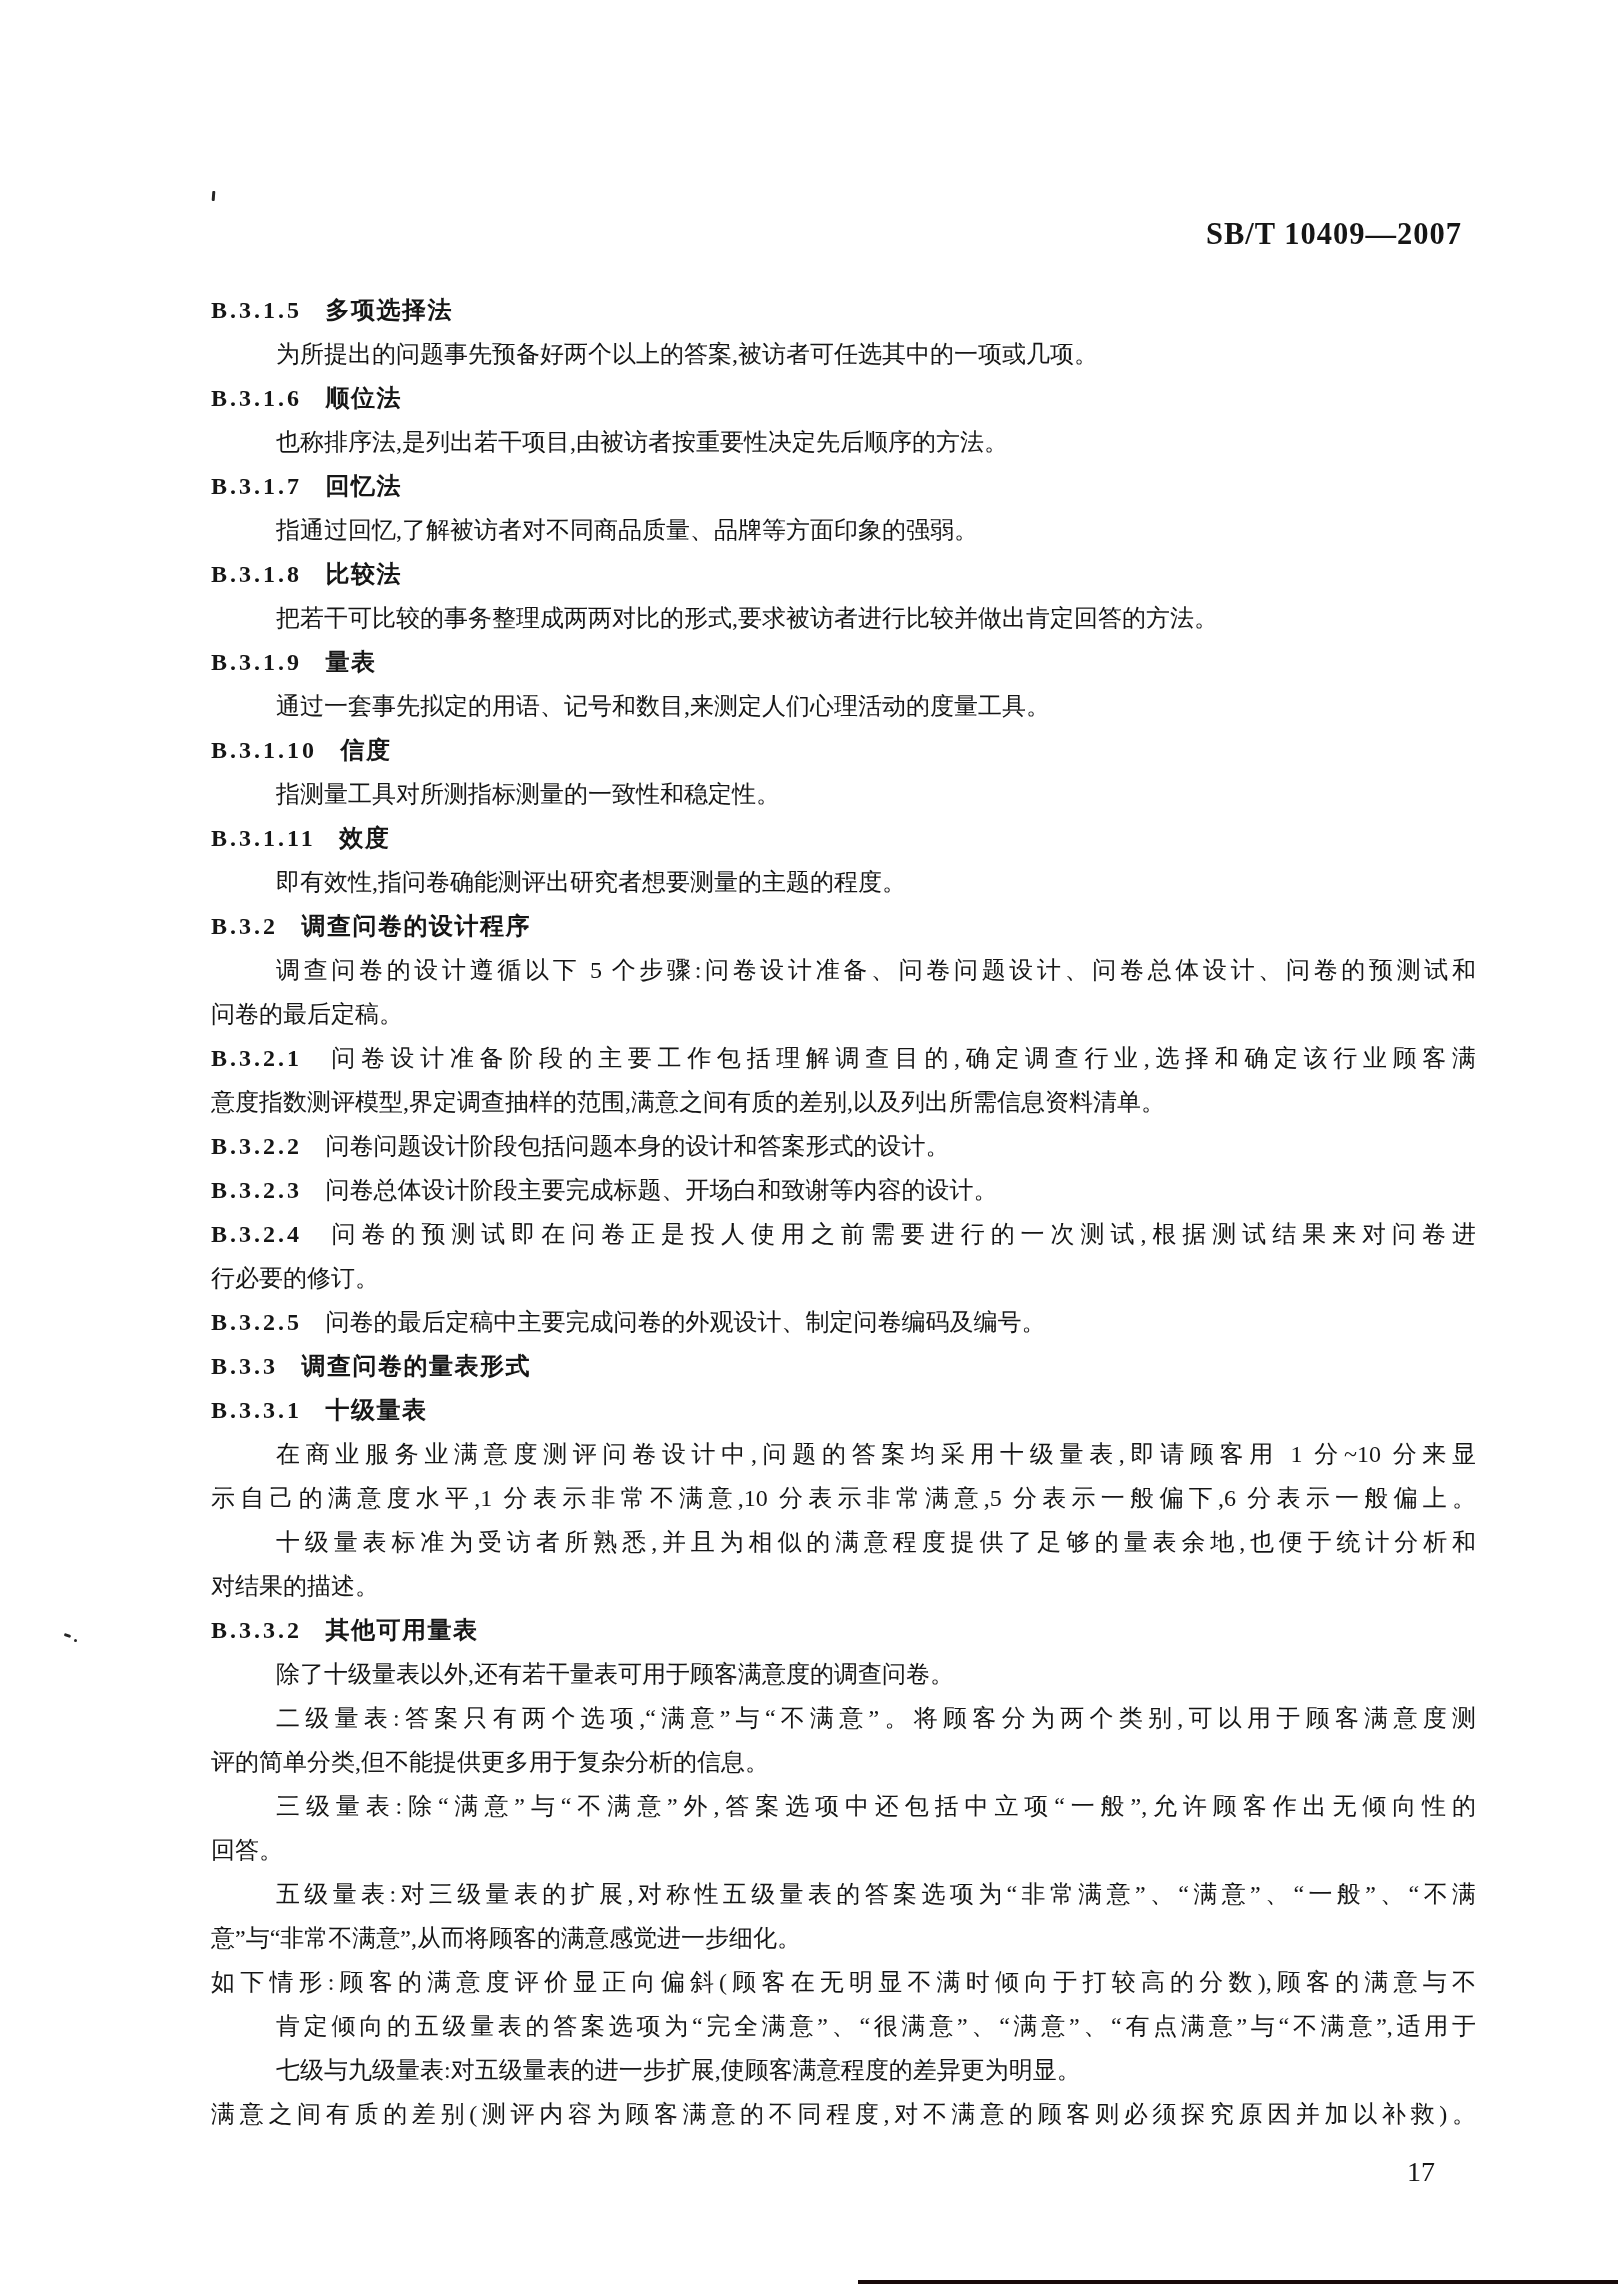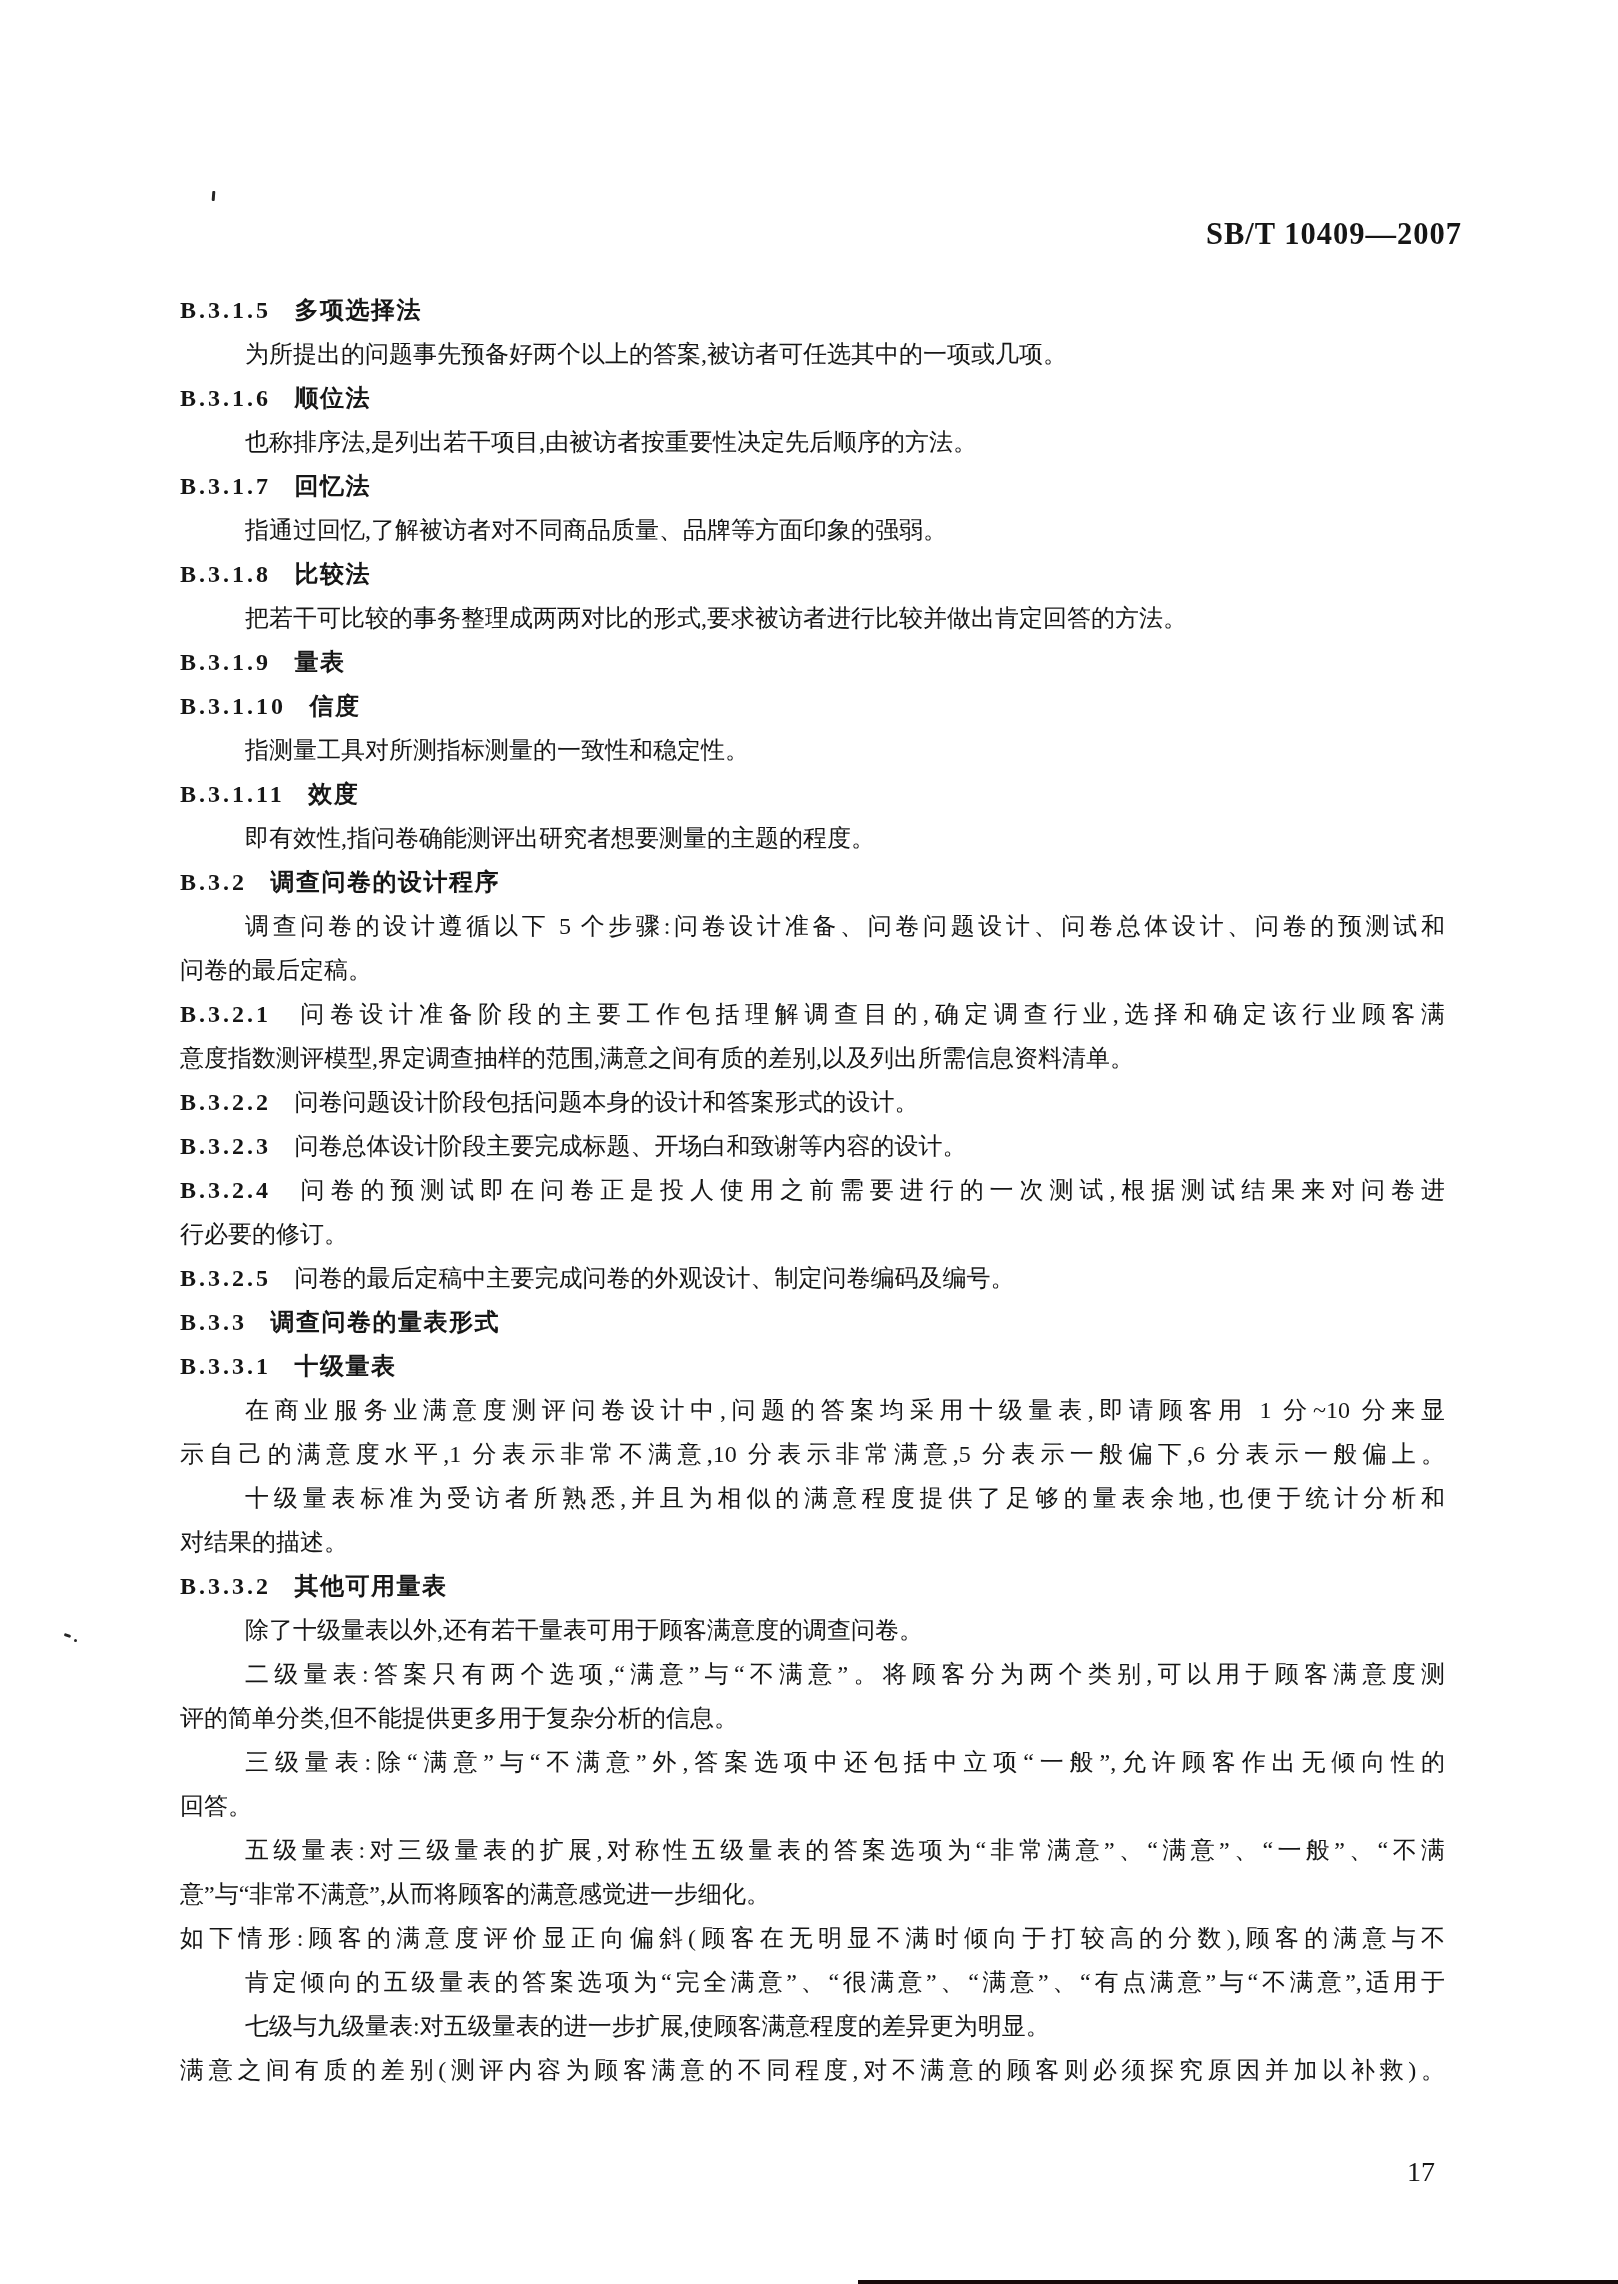--- a/index.html
+++ b/index.html
@@ -18,21 +18,21 @@
     top: 217px;
     right: 157px;
     font-size: 30.5px;
     font-weight: 700;
     letter-spacing: 1px;
     white-space: nowrap;
     text-align: right;
   }
   .content {
     position: absolute;
-    left: 180px;
+    left: 211px;
     top: 288px;
     width: 1265px;
   }
   .line {
     height: 44px;
     line-height: 44px;
     font-size: 24px;
     overflow: hidden;
   }
   .line .num {
@@ -85,20 +85,21 @@
     <div class="line h"><span class="num">B.3.1.6</span><span class="t">顺位法</span></div>
     <div class="line ind"><span>也称排序法,是列出若干项目,由被访者按重要性决定先后顺序的方法。</span></div>
 
     <div class="line h"><span class="num">B.3.1.7</span><span class="t">回忆法</span></div>
     <div class="line ind"><span>指通过回忆,了解被访者对不同商品质量、品牌等方面印象的强弱。</span></div>
 
     <div class="line h"><span class="num">B.3.1.8</span><span class="t">比较法</span></div>
     <div class="line ind"><span>把若干可比较的事务整理成两两对比的形式,要求被访者进行比较并做出肯定回答的方法。</span></div>
 
     <div class="line h"><span class="num">B.3.1.9</span><span class="t">量表</span></div>
+    <div class="line ind"><span>通过一套事先拟定的用语、记号和数目,来测定人们心理活动的度量工具。</span></div>
 
     <div class="line h"><span class="num">B.3.1.10</span><span class="t">信度</span></div>
     <div class="line ind"><span>指测量工具对所测指标测量的一致性和稳定性。</span></div>
 
     <div class="line h"><span class="num">B.3.1.11</span><span class="t">效度</span></div>
     <div class="line ind"><span>即有效性,指问卷确能测评出研究者想要测量的主题的程度。</span></div>
 
     <div class="line h"><span class="num">B.3.2</span><span class="t">调查问卷的设计程序</span></div>
     <div class="line ind just"><span>调查问卷的设计遵循以下 5 个步骤:问卷设计准备、问卷问题设计、问卷总体设计、问卷的预测试和</span></div>
     <div class="line"><span>问卷的最后定稿。</span></div>

